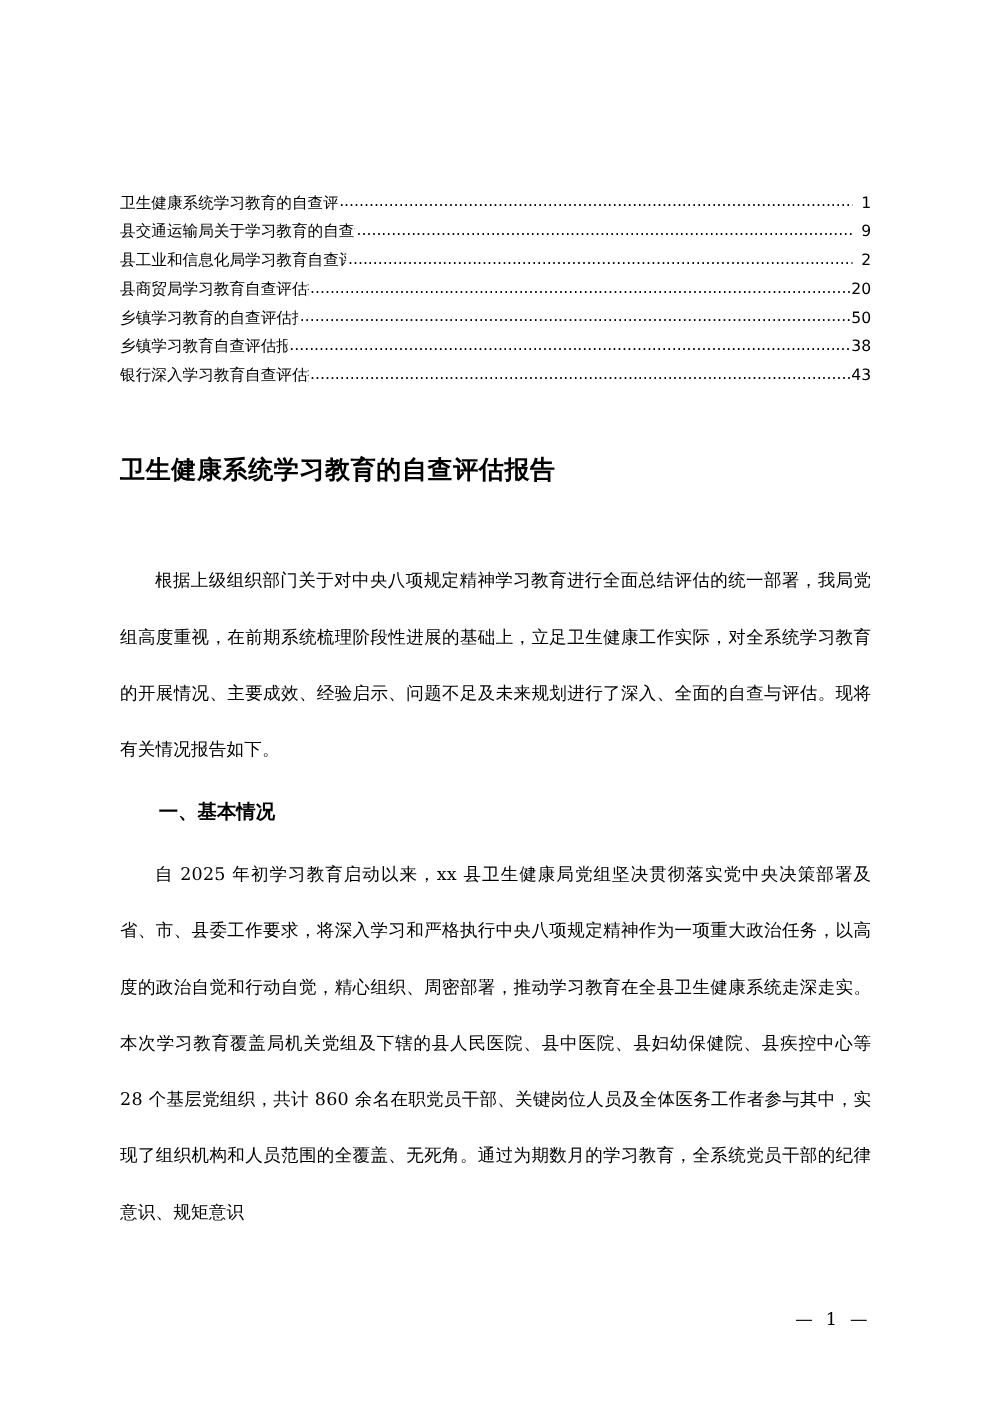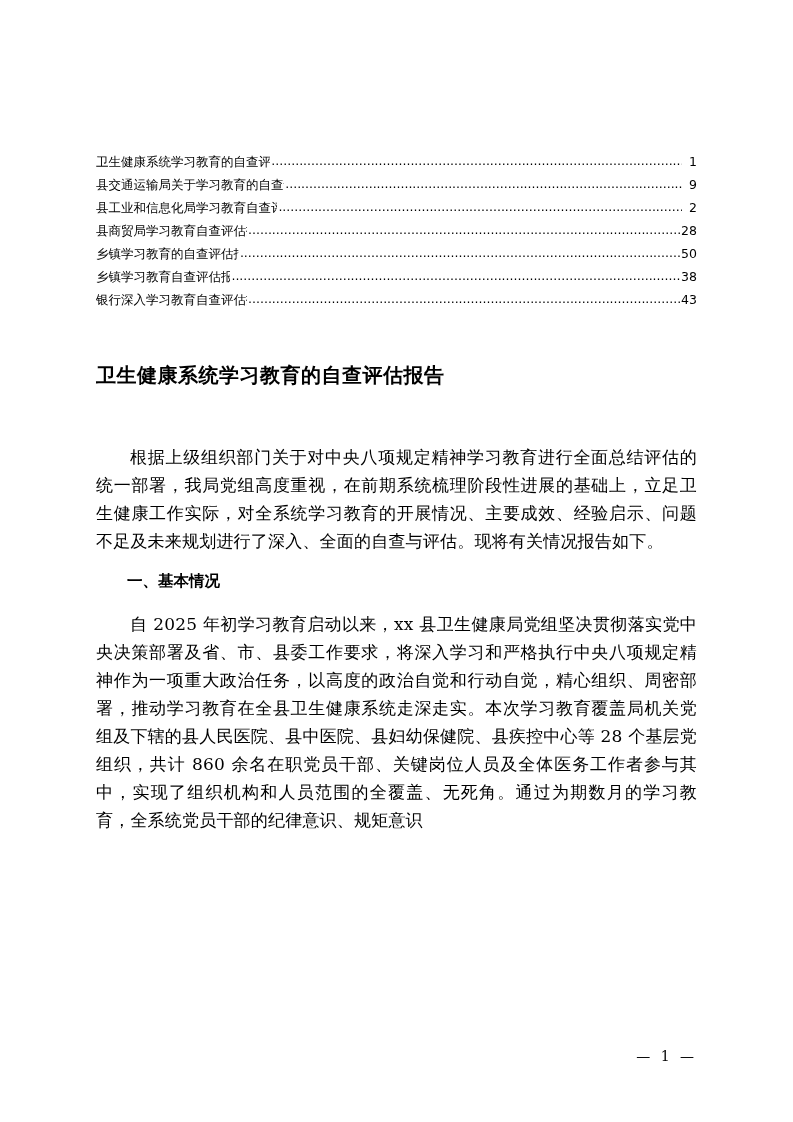--- a/index.html
+++ b/index.html
@@ -68,22 +68,22 @@
     font-family: "DejaVu Sans", "Liberation Sans", sans-serif;
     line-height: 32px;
   }
 
   
   .body-block {
     margin-top: 52px;
   }
   p.para {
     margin: 0 0 0 0;
-    font-size: 17px;
-    line-height: 28px;
+    font-size: 14px;
+    line-height: 45px;
     text-align: justify;
     text-justify: inter-ideograph;
     text-indent: 2em;
     letter-spacing: 0.2px;
   }
   .section-head {
     margin: 10px 0 12px 0;
     font-size: 15.5px;
     line-height: 33px;
     font-weight: bold;
@@ -120,21 +120,21 @@
       <span class="toc-page">9</span>
     </li>
     <li class="toc-item">
       <span class="toc-text">县工业和信息化局学习教育自查评估报告</span>
       <span class="toc-dots">..............................................................................................................................</span>
       <span class="toc-page">2</span>
     </li>
     <li class="toc-item">
       <span class="toc-text">县商贸局学习教育自查评估报告</span>
       <span class="toc-dots">..............................................................................................................................</span>
-      <span class="toc-page">28</span>
+      <span class="toc-page">20</span>
     </li>
     <li class="toc-item">
       <span class="toc-text">乡镇学习教育的自查评估报告</span>
       <span class="toc-dots">..............................................................................................................................</span>
       <span class="toc-page">50</span>
     </li>
     <li class="toc-item">
       <span class="toc-text">乡镇学习教育自查评估报告</span>
       <span class="toc-dots">..............................................................................................................................</span>
       <span class="toc-page">38</span>

